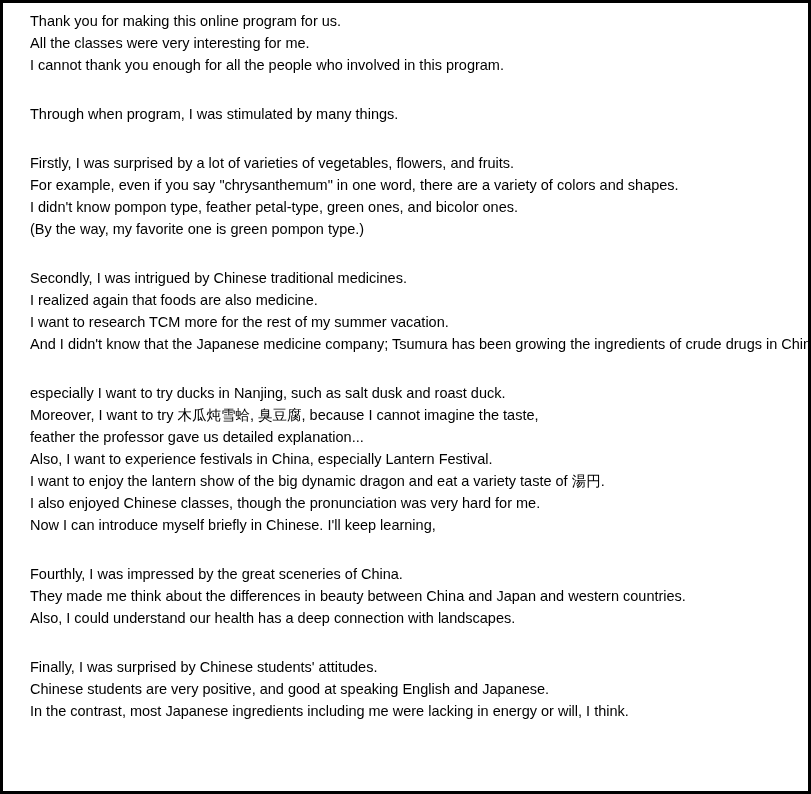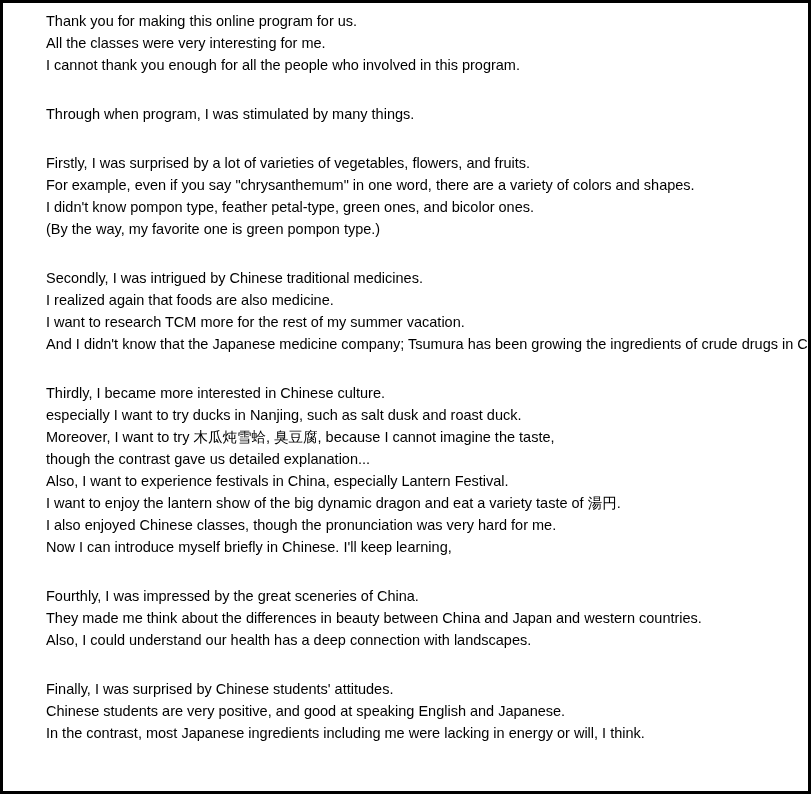--- a/index.html
+++ b/index.html
@@ -17,21 +17,21 @@
     overflow: hidden;
     font-family: "Liberation Sans", "DejaVu Sans", sans-serif;
     font-size: 14.5px;
     line-height: 22px;
     color: #000000;
   }
   .content {
     padding: 7px 6px 0 27px;
   }
   .para {
-    margin: 0 0 27px 16px;
+    margin: 0 0 27px 0;
   }
   .para:last-child {
     margin-bottom: 0;
   }
   .line {
     white-space: nowrap;
     min-height: 22px;
   }
 </style>
 </head>
@@ -53,24 +53,23 @@
         <div class="line">I didn't know pompon type, feather petal-type, green ones, and bicolor ones.</div>
         <div class="line">(By the way, my favorite one is green pompon type.)</div>
       </div>
       <div class="para">
         <div class="line">Secondly, I was intrigued by Chinese traditional medicines.</div>
         <div class="line">I realized again that foods are also medicine.</div>
         <div class="line">I want to research TCM more for the rest of my summer vacation.</div>
         <div class="line">And I didn't know that the Japanese medicine company; Tsumura has been growing the ingredients of crude drugs in China.</div>
       </div>
       <div class="para">
-        <div class="line">Thirdly, I became more interested in Chinese culture.</div>
         <div class="line">especially I want to try ducks in Nanjing, such as salt dusk and roast duck.</div>
         <div class="line">Moreover, I want to try  木瓜炖雪蛤, 臭豆腐, because I cannot imagine the taste,</div>
-        <div class="line">though the contrast gave us detailed explanation...</div>
+        <div class="line">feather the professor gave us detailed explanation...</div>
         <div class="line">Also, I want to experience festivals in China, especially Lantern Festival.</div>
         <div class="line">I want to enjoy the lantern show of the big dynamic dragon and eat a variety taste of 湯円.</div>
         <div class="line">I also enjoyed Chinese classes, though the pronunciation was very hard for me.</div>
         <div class="line">Now I can introduce myself briefly in Chinese. I'll keep learning,</div>
       </div>
       <div class="para">
         <div class="line">Fourthly, I was impressed by the great sceneries of China.</div>
         <div class="line">They made me think about the differences in beauty between China and Japan and western countries.</div>
         <div class="line">Also, I could understand our health has a deep connection with landscapes.</div>
       </div>

